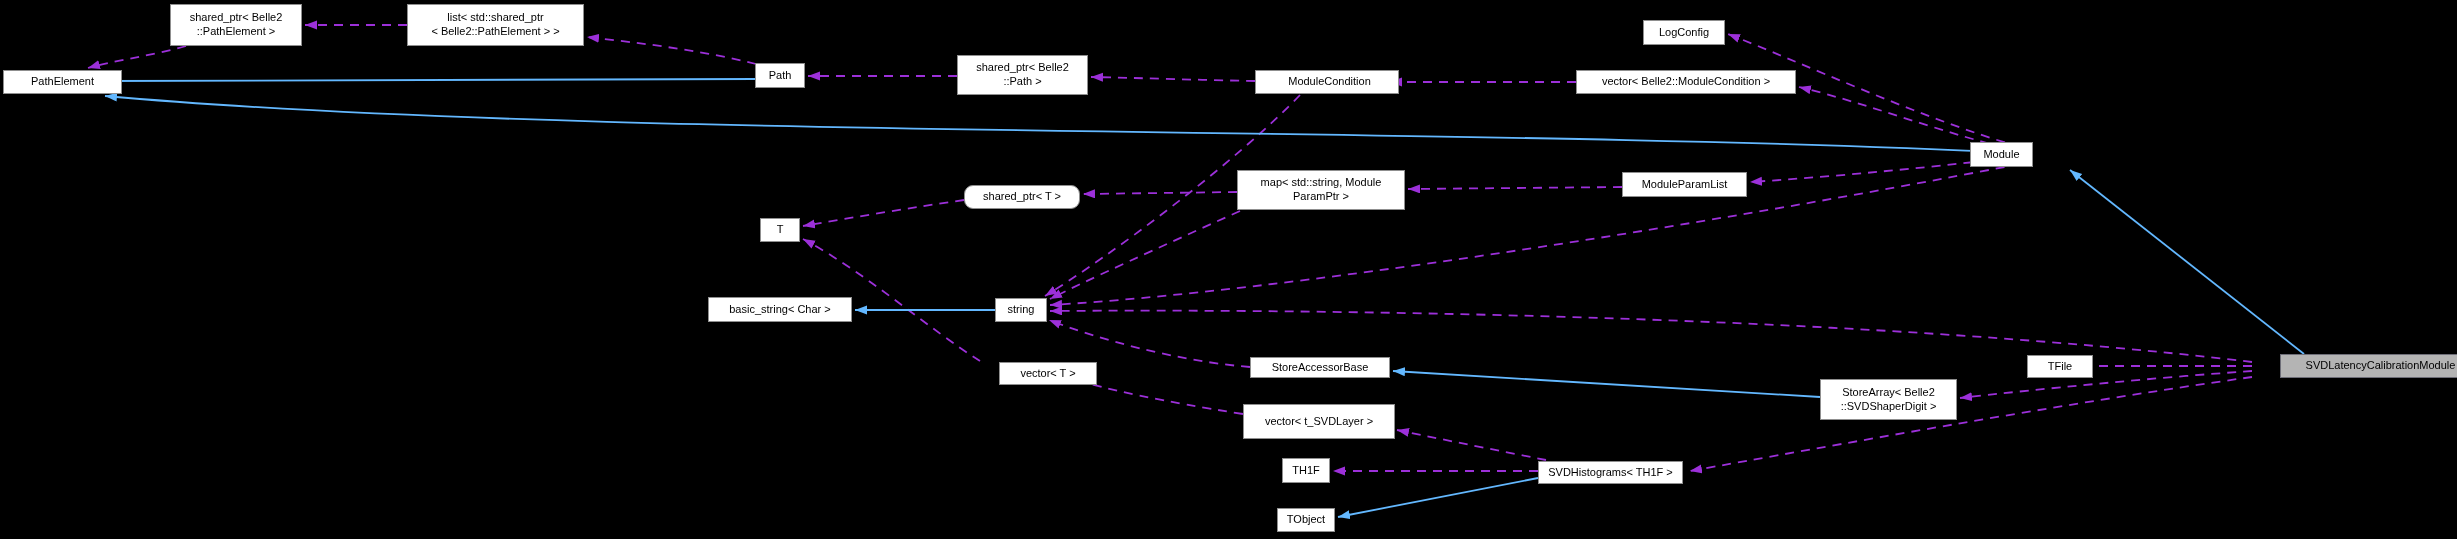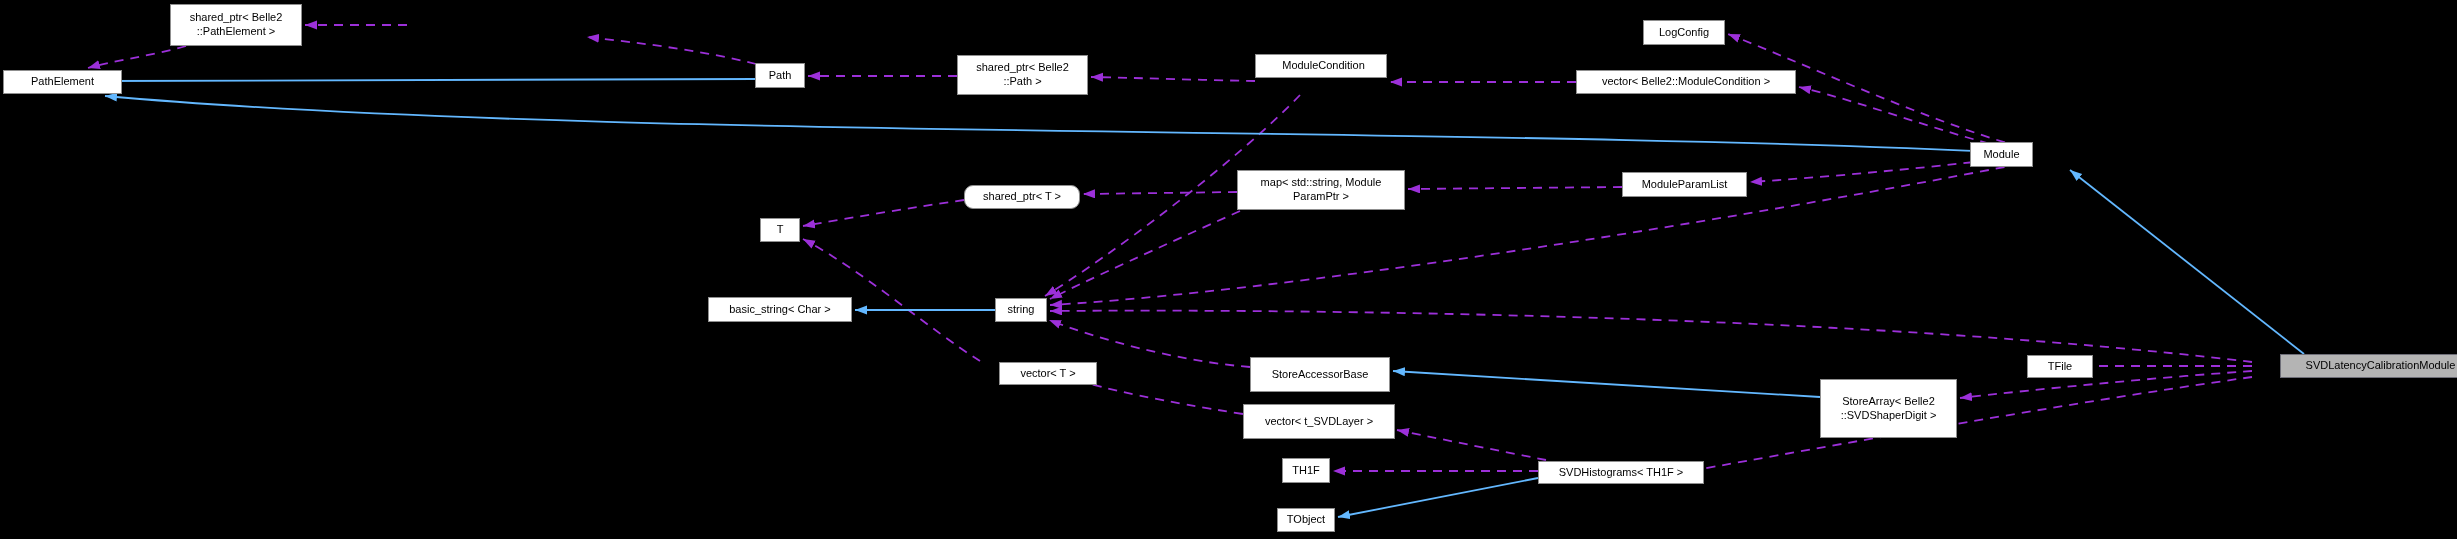--- a/index.html
+++ b/index.html
@@ -56,38 +56,40 @@
       <path d="M1243,414 C1160,401 1110,390 1068,378" class="edge usage" marker-end="url(#arrow-usage)"></path>
       <path d="M755,79 L105,81" class="edge inheritance" marker-end="url(#arrow-inheritance)"></path>
       <path d="M2020,153 C1450,125 600,140 105,96" class="edge inheritance" marker-end="url(#arrow-inheritance)"></path>
       <path d="M995,310 L855,310" class="edge inheritance" marker-end="url(#arrow-inheritance)"></path>
       <path d="M1820,397 L1393,371" class="edge inheritance" marker-end="url(#arrow-inheritance)"></path>
       <path d="M1538,478 L1338,517" class="edge inheritance" marker-end="url(#arrow-inheritance)"></path>
       <path d="M2304,354 L2070,170" class="edge inheritance" marker-end="url(#arrow-inheritance)"></path>
     </svg>
 <div class="node" style="left: 170px; top: 4px; width: 132px; height: 42px;">shared_ptr&lt; Belle2
 ::PathElement &gt;</div>
+    <div class="node" style="left: 407px; top: 4px; width: 177px; height: 42px;">list&lt; std::shared_ptr
+&lt; Belle2::PathElement &gt; &gt;</div>
     <div class="node" style="left: 3px; top: 70px; width: 119px; height: 24px;">PathElement</div>
     <div class="node" style="left: 755px; top: 63px; width: 50px; height: 25px;">Path</div>
     <div class="node" style="left: 957px; top: 55px; width: 131px; height: 40px;">shared_ptr&lt; Belle2
 ::Path &gt;</div>
-    <div class="node" style="left: 1255px; top: 54px; width: 132px; height: 24px; padding-left: 9px;">ModuleCondition</div>
+    <div class="node" style="left: 1255px; top: 70px; width: 144px; height: 24px; padding-left: 9px;">ModuleCondition</div>
     <div class="node" style="left: 1576px; top: 70px; width: 220px; height: 24px;">vector&lt; Belle2::ModuleCondition &gt;</div>
     <div class="node" style="left: 1643px; top: 20px; width: 82px; height: 25px;">LogConfig</div>
     <div class="node" style="left: 1970px; top: 142px; width: 63px; height: 25px;">Module</div>
     <div class="node" style="left: 964px; top: 185px; width: 116px; height: 24px; border-radius: 9px;">shared_ptr&lt; T &gt;</div>
     <div class="node" style="left: 1237px; top: 170px; width: 168px; height: 40px;">map&lt; std::string, Module
 ParamPtr &gt;</div>
     <div class="node" style="left: 1622px; top: 172px; width: 125px; height: 25px;">ModuleParamList</div>
     <div class="node" style="left: 760px; top: 218px; width: 40px; height: 24px;">T</div>
     <div class="node" style="left: 708px; top: 297px; width: 144px; height: 25px;">basic_string&lt; Char &gt;</div>
     <div class="node" style="left: 995px; top: 298px; width: 52px; height: 24px;">string</div>
     <div class="node" style="left: 999px; top: 362px; width: 98px; height: 23px;">vector&lt; T &gt;</div>
-    <div class="node" style="left: 1250px; top: 357px; width: 140px; height: 35px;">StoreAccessorBase</div>
+    <div class="node" style="left: 1250px; top: 357px; width: 140px; height: 21px;">StoreAccessorBase</div>
     <div class="node" style="left: 1243px; top: 404px; width: 152px; height: 35px; text-align: right;">vector&lt; t_SVDLayer &gt;</div>
     <div class="node" style="left: 1282px; top: 458px; width: 48px; height: 25px;">TH1F</div>
     <div class="node" style="left: 1277px; top: 508px; width: 58px; height: 24px;">TObject</div>
-    <div class="node" style="left: 1538px; top: 461px; width: 166px; height: 23px;">SVDHistograms&lt; TH1F &gt;</div>
-    <div class="node" style="left: 1820px; top: 379px; width: 137px; height: 59px;">StoreArray&lt; Belle2
+    <div class="node" style="left: 1538px; top: 461px; width: 145px; height: 23px;">SVDHistograms&lt; TH1F &gt;</div>
+    <div class="node" style="left: 1820px; top: 379px; width: 137px; height: 41px;">StoreArray&lt; Belle2
 ::SVDShaperDigit &gt;</div>
     <div class="node" style="left: 2027px; top: 355px; width: 66px; height: 23px;">TFile</div>
     <div class="node highlight" style="left: 2252px; top: 354px; width: 201px; height: 24px; margin-left: 28px;">SVDLatencyCalibrationModule</div>
   </div>
 
 </body></html>

